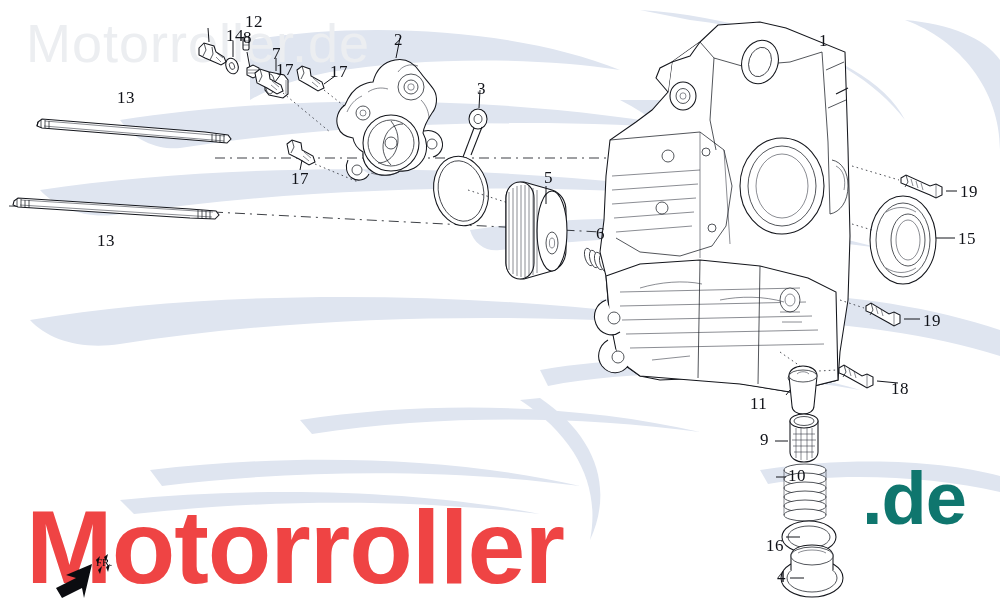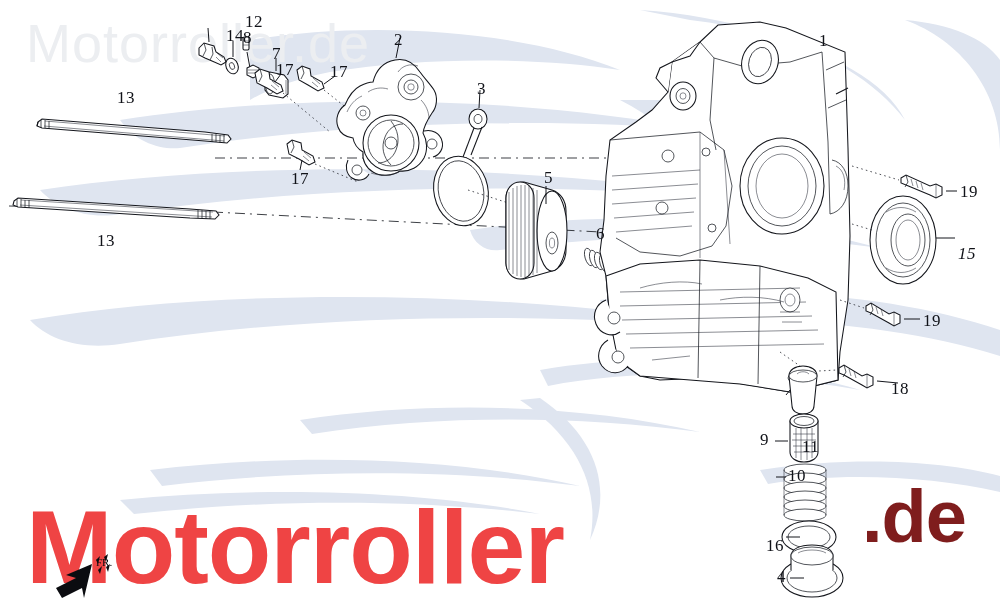--- a/index.html
+++ b/index.html
@@ -26,24 +26,24 @@
     white-space:nowrap;
   }
   .wm-bottom{
     position:absolute;left:26px;top:488px;
     font-family:"Liberation Sans",sans-serif;
     font-size:104px;letter-spacing:-1px;
     color:#ef4444;font-weight:700;
     white-space:nowrap;
   }
   .wm-de{
-    position:absolute;left:862px;top:474px;
+    position:absolute;left:862px;top:456px;
     font-family:"Liberation Sans",sans-serif;
     font-size:74px;letter-spacing:-1px;
-    color:#7f1d1d;font-weight:700;
+    color:#0f766e;font-weight:700;
     white-space:nowrap;
   }
   
   #dwg{position:absolute;left:0;top:0;}
   .ln{fill:none;stroke:#14161c;stroke-width:1.05;}
   .ln-thin{fill:none;stroke:#1a1d24;stroke-width:0.75;}
   .ln-hair{fill:none;stroke:#2a2e38;stroke-width:0.55;}
   .lead{fill:none;stroke:#14161c;stroke-width:1.0;}
   .dashln{fill:none;stroke:#1a1d24;stroke-width:0.85;stroke-dasharray:10 5 2 5;}
   .dotln{fill:none;stroke:#24272f;stroke-width:0.8;stroke-dasharray:1.6 3.2;}
@@ -447,26 +447,26 @@
   <div class="num" style="left:819px;top:31px;">1</div>
   <div class="num" style="left:394px;top:30px;">2</div>
   <div class="num" style="left:477px;top:79px;">3</div>
   <div class="num" style="left:777px;top:567px;">4</div>
   <div class="num" style="left:544px;top:168px;">5</div>
   <div class="num" style="left:596px;top:224px;">6</div>
   <div class="num" style="left:272px;top:44px;">7</div>
   <div class="num" style="left:243px;top:28px;">8</div>
   <div class="num" style="left:760px;top:430px;">9</div>
   <div class="num" style="left:788px;top:466px;">10</div>
-  <div class="num" style="left:802px;top:394px;margin-top:43px;">11</div>
+  <div class="num" style="left:750px;top:394px;">11</div>
   <div class="num" style="left:201px;top:12px;margin-left:44px;">12</div>
   <div class="num" style="left:117px;top:88px;">13</div>
   <div class="num" style="left:97px;top:231px;">13</div>
   <div class="num" style="left:226px;top:26px;font-family:Liberation Serif, serif;">14</div>
-  <div class="num" style="left:958px;top:244px;font-style:italic;">15</div>
+  <div class="num" style="left:958px;top:229px;">15</div>
   <div class="num" style="left:766px;top:536px;">16</div>
   <div class="num" style="left:330px;top:62px;">17</div>
   <div class="num" style="left:291px;top:169px;">17</div>
   <div class="num" style="left:276px;top:60px;">17</div>
   <div class="num" style="left:891px;top:379px;">18</div>
   <div class="num" style="left:960px;top:182px;">19</div>
   <div class="num" style="left:923px;top:311px;">19</div>
 
 </div>
 

